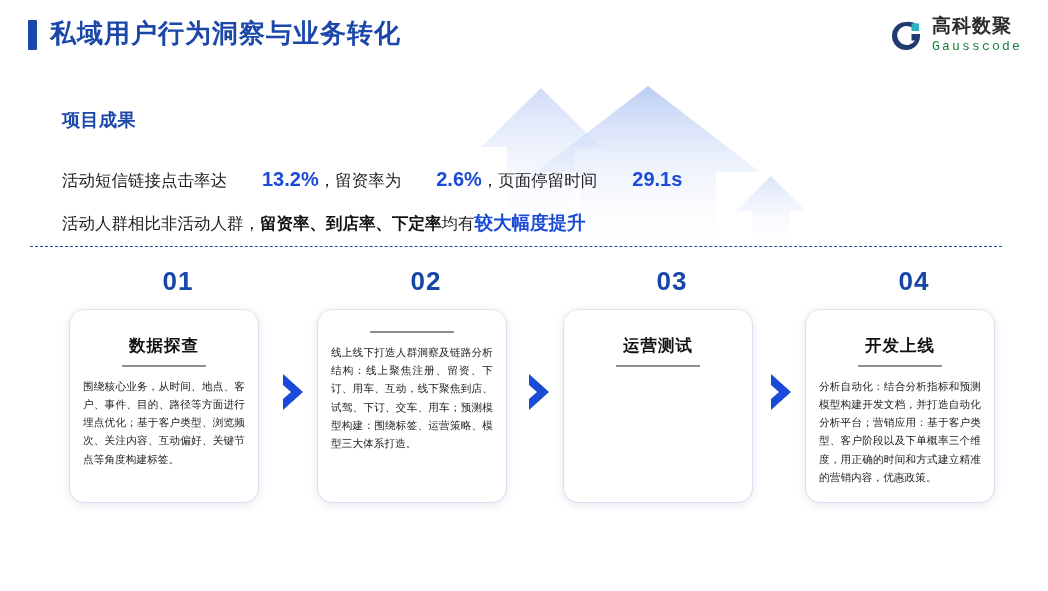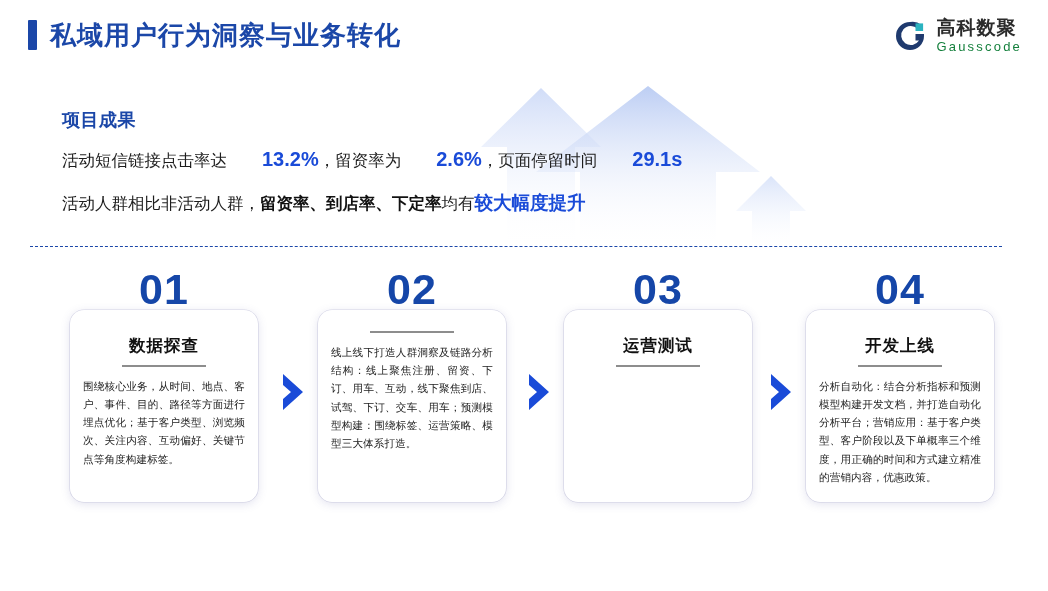--- a/index.html
+++ b/index.html
@@ -21,21 +21,21 @@
     width: 1048px;
     height: 591px;
     background: #ffffff;
     overflow: hidden;
   }
 
   
   .header {
     position: absolute;
     left: 0; top: 0;
-    width: 1048px; height: 76px;
+    width: 1048px; height: 76px; font-family: Liberation Mono, monospace;
   }
   .title-wrap {
     position: absolute;
     left: 28px; top: 20px;
     display: flex;
     align-items: center;
     gap: 13px;
   }
   .title-bar {
     width: 9px;
@@ -96,21 +96,21 @@
   .results {
     position: absolute;
     left: 62px; top: 108px;
     width: 700px;
   }
   .results-heading {
     font-size: 18px;
     font-weight: bold;
     color: #1B47A8;
     letter-spacing: 0.5px;
-    margin-bottom: 12px;
+    margin-bottom: 32px;
   }
   .result-line {
     font-size: 16.5px;
     color: #1d1d1d;
     line-height: 1.55;
     margin-bottom: 14px;
     white-space: nowrap;
   }
   .hl-num {
     color: #1A4BD8;
@@ -143,24 +143,24 @@
     left: 0; top: 268px;
     width: 1048px; height: 250px;
   }
   .step {
     position: absolute;
     top: 0;
     width: 188px;
   }
   .step-num {
     position: absolute;
-    left: 0; top: 0;
+    left: 14px; top: 0;
     width: 188px;
     text-align: center;
-    font-size: 43px;
+    font-size: 26px;
     font-weight: bold;
     color: #1546A8;
     letter-spacing: 1px;
     line-height: 1;
     z-index: 3;
   }
   .card {
     position: absolute;
     left: 0; top: 42px;
     width: 188px;

